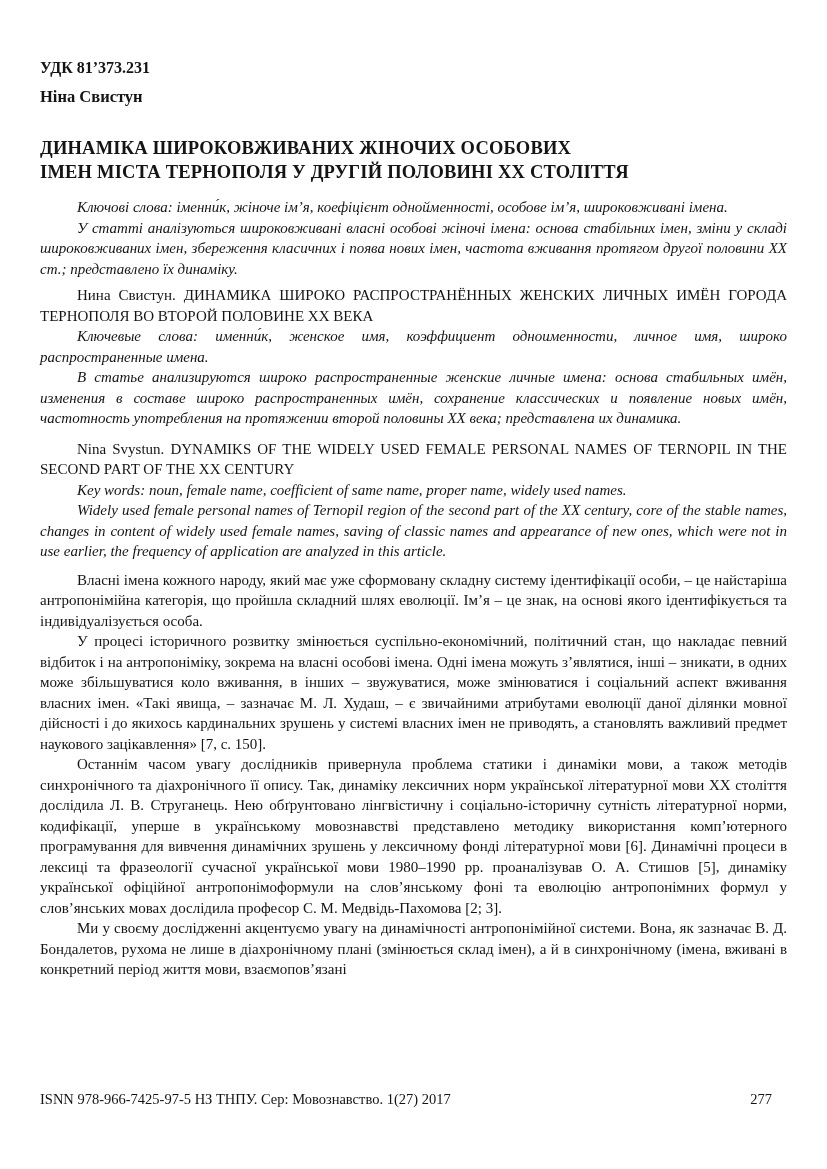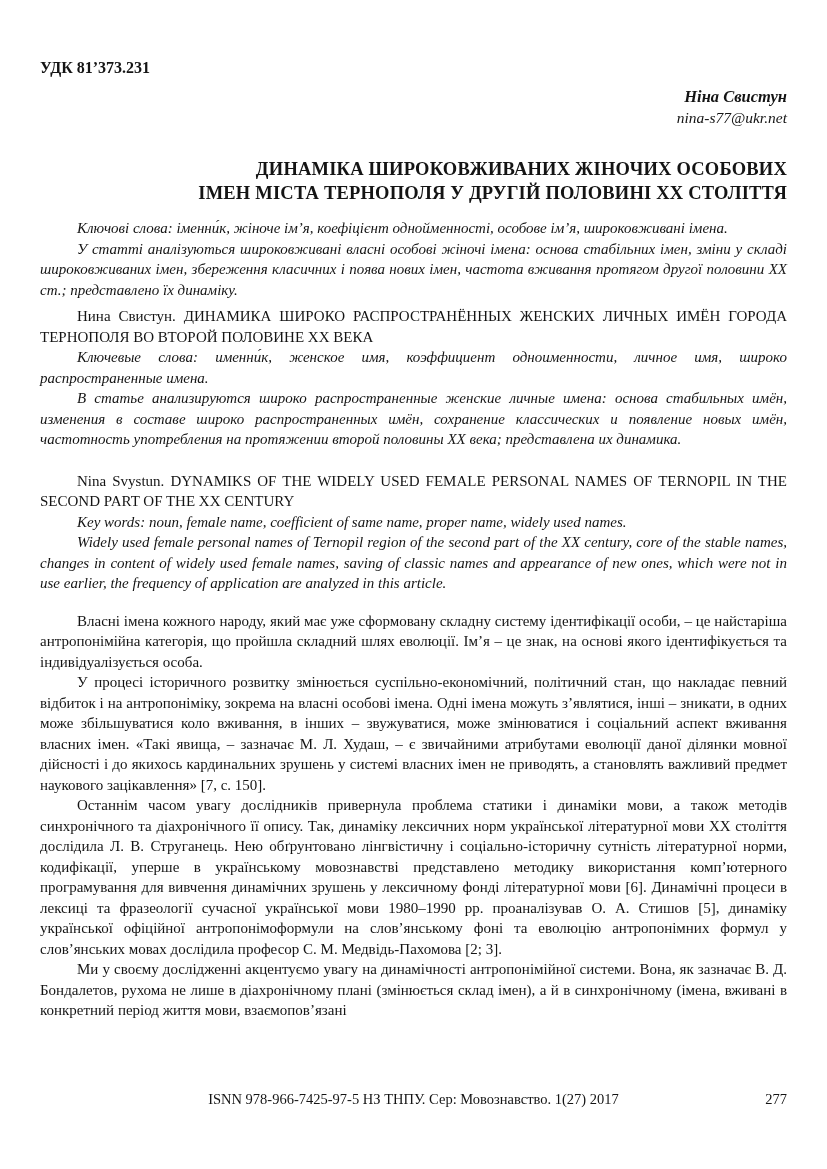--- a/index.html
+++ b/index.html
@@ -18,73 +18,70 @@
     right: 40px;
     top: 58px;
   }
   .udc {
     font-weight: bold;
     font-size: 16px;
     line-height: 20px;
   }
   .author-block {
     margin-top: 8px;
-    text-align: right;
-    font-style: italic;
     font-size: 15.5px;
     line-height: 21px;
   }
   .author-name { font-weight: bold; font-size: 16.5px; }
   .article-title {
     margin: 29px 0 0 0;
-    text-align: right;
+    text-align: left;
     font-weight: bold;
     font-size: 18.5px;
     line-height: 24px;
     white-space: pre-line;
     letter-spacing: 0.2px;
   }
   p.par {
     margin: 0;
     text-align: justify;
     text-indent: 37px;
     font-size: 15px;
     line-height: 20.5px;
   }
   .it { font-style: italic; }
   .sect-uk { margin-top: 13px; }
   .sect-ru { margin-top: 6px; }
-  .sect-en { margin-top: 21px; }
-  .body-text { margin-top: 17px; }
+  .sect-en { margin-top: 10px; }
+  .body-text { margin-top: 8px; }
   .footer {
     position: absolute;
     left: 40px;
     right: 40px;
     top: 1090px;
-    text-align: center;
+    text-align: left;
     font-size: 14.5px;
     line-height: 18px;
   }
   .page-number {
     position: absolute;
-    right: 0;
+    right: 15px;
     top: 0;
   }
 </style>
 </head>
 <body>
 
 <div class="page">
   <div class="content">
 
     <div class="udc">УДК 81’373.231</div>
 
     <div class="author-block">
       <div class="author-name">Ніна Свистун</div>
-      <div>nina-s77@ukr.net</div>
     </div>
 
     <h1 class="article-title">ДИНАМІКА ШИРОКОВЖИВАНИХ ЖІНОЧИХ ОСОБОВИХ
 ІМЕН МІСТА ТЕРНОПОЛЯ У ДРУГІЙ ПОЛОВИНІ ХХ СТОЛІТТЯ</h1>
 
     <div class="sect-uk">
       <p class="par it">Ключові слова: іменни́к, жіноче ім’я, коефіцієнт однойменності, особове ім’я, широковживані імена.</p>
       <p class="par it">У статті аналізуються широковживані власні особові жіночі імена: основа стабільних імен, зміни у складі широковживаних імен, збереження класичних і поява нових імен, частота вживання протягом другої половини ХХ ст.; представлено їх динаміку.</p>
     </div>
 

